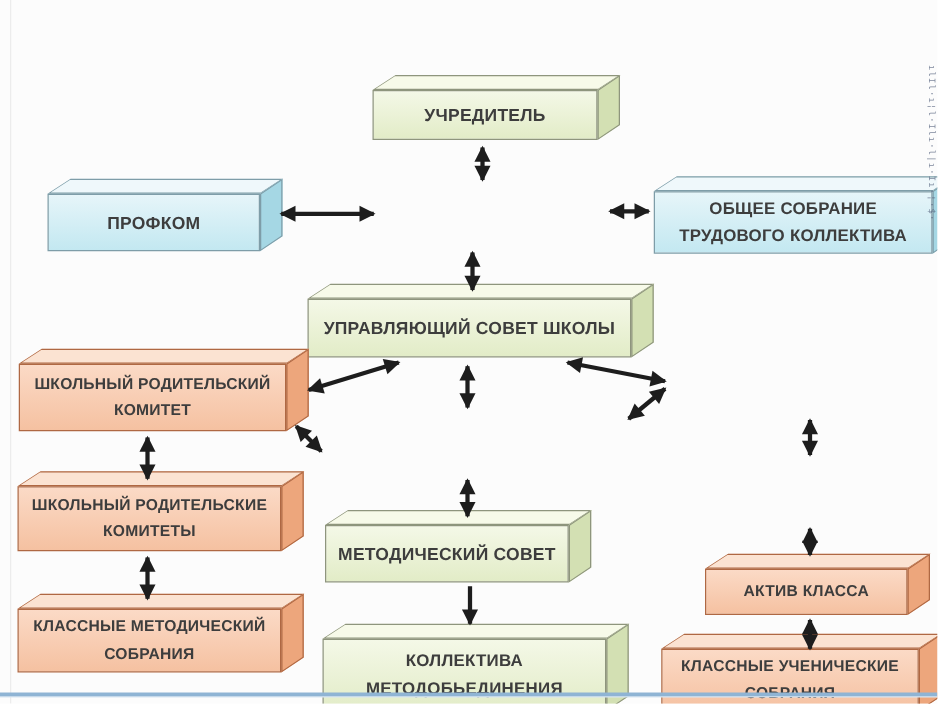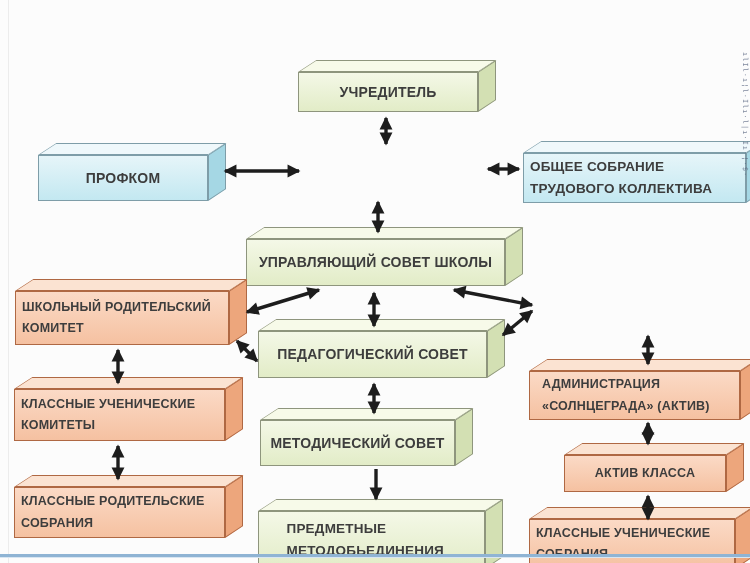--- a/index.html
+++ b/index.html
@@ -14,21 +14,21 @@
     writing-mode:vertical-rl;font-size:7px;letter-spacing:1px;color:#55627e;opacity:.75;
     font-family:"DejaVu Sans Mono",monospace;
   }
 
   
   .box{position:absolute;z-index:10;}
   .box .face{
     position:absolute;inset:0;z-index:1;
     border:1px solid var(--bd);
     background:linear-gradient(180deg,var(--f1) 0%,var(--f2) 100%);
-    display:flex;align-items:center;justify-content:center;text-align:left;
+    display:flex;align-items:center;justify-content:center;text-align:center;
     color:#3d3d3d;font-weight:bold;letter-spacing:.2px;
   }
   .box::before{ 
     content:"";position:absolute;left:0;top:-12px;width:100%;height:12px;z-index:0;
     background:var(--t);border:1px solid var(--bd);box-sizing:border-box;
     transform:skewX(-57deg);transform-origin:bottom left;
   }
   .box::after{ 
     content:"";position:absolute;right:-18px;top:0;width:18px;height:100%;z-index:0;
     background:var(--s);border:1px solid var(--bd);box-sizing:border-box;
@@ -78,56 +78,46 @@
         <span>УПРАВЛЯЮЩИЙ СОВЕТ ШКОЛЫ</span>
       </div>
   </div>
 
   <div class="box salmon fs125" style="left:15px;top:291px;width:214px;height:54px">
     <div class="face">
         <span>ШКОЛЬНЫЙ РОДИТЕЛЬСКИЙ КОМИТЕТ</span>
       </div>
   </div>
 
-  <div class="box green fs14" style="left:258px;top:331px;width:229px;height:47px">
-    <div class="face">
-        <span>ПЕДАГОГИЧЕСКИЙ СОВЕТ</span>
-      </div>
-  </div>
 
   <div class="box salmon fs125" style="left:14px;top:389px;width:211px;height:52px">
     <div class="face">
-        <span>КЛАССНЫЕ УЧЕНИЧЕСКИЕ КОМИТЕТЫ</span>
+        <span>ШКОЛЬНЫЙ РОДИТЕЛЬСКИЕ КОМИТЕТЫ</span>
       </div>
   </div>
 
   <div class="box green fs14" style="left:260px;top:420px;width:195px;height:46px">
     <div class="face">
         <span>МЕТОДИЧЕСКИЙ СОВЕТ</span>
       </div>
   </div>
 
   <div class="box salmon fs125" style="left:14px;top:487px;width:211px;height:51px">
     <div class="face">
-        <span>КЛАССНЫЕ РОДИТЕЛЬСКИЕ СОБРАНИЯ</span>
+        <span>КЛАССНЫЕ МЕТОДИЧЕСКИЙ СОБРАНИЯ</span>
       </div>
   </div>
 
   <div class="box green fs135 narrow170" style="left:258px;top:511px;width:227px;height:58px">
     <div class="face">
-        <span>ПРЕДМЕТНЫЕ МЕТОДОБЬЕДИНЕНИЯ</span>
+        <span>КОЛЛЕКТИВА МЕТОДОБЬЕДИНЕНИЯ</span>
       </div>
   </div>
 
 
-  <div class="box salmon fs125 narrow180" style="left:529px;top:371px;width:211px;height:49px">
-    <div class="face">
-        <span>АДМИНИСТРАЦИЯ «СОЛНЦЕГРАДА» (АКТИВ)</span>
-      </div>
-  </div>
 
   <div class="box salmon fs125" style="left:564px;top:455px;width:162px;height:37px">
     <div class="face">
         <span>АКТИВ КЛАССА</span>
       </div>
   </div>
 
   <div class="box salmon fs125" style="left:529px;top:519px;width:206px;height:50px">
     <div class="face">
         <span>КЛАССНЫЕ УЧЕНИЧЕСКИЕ СОБРАНИЯ</span>

